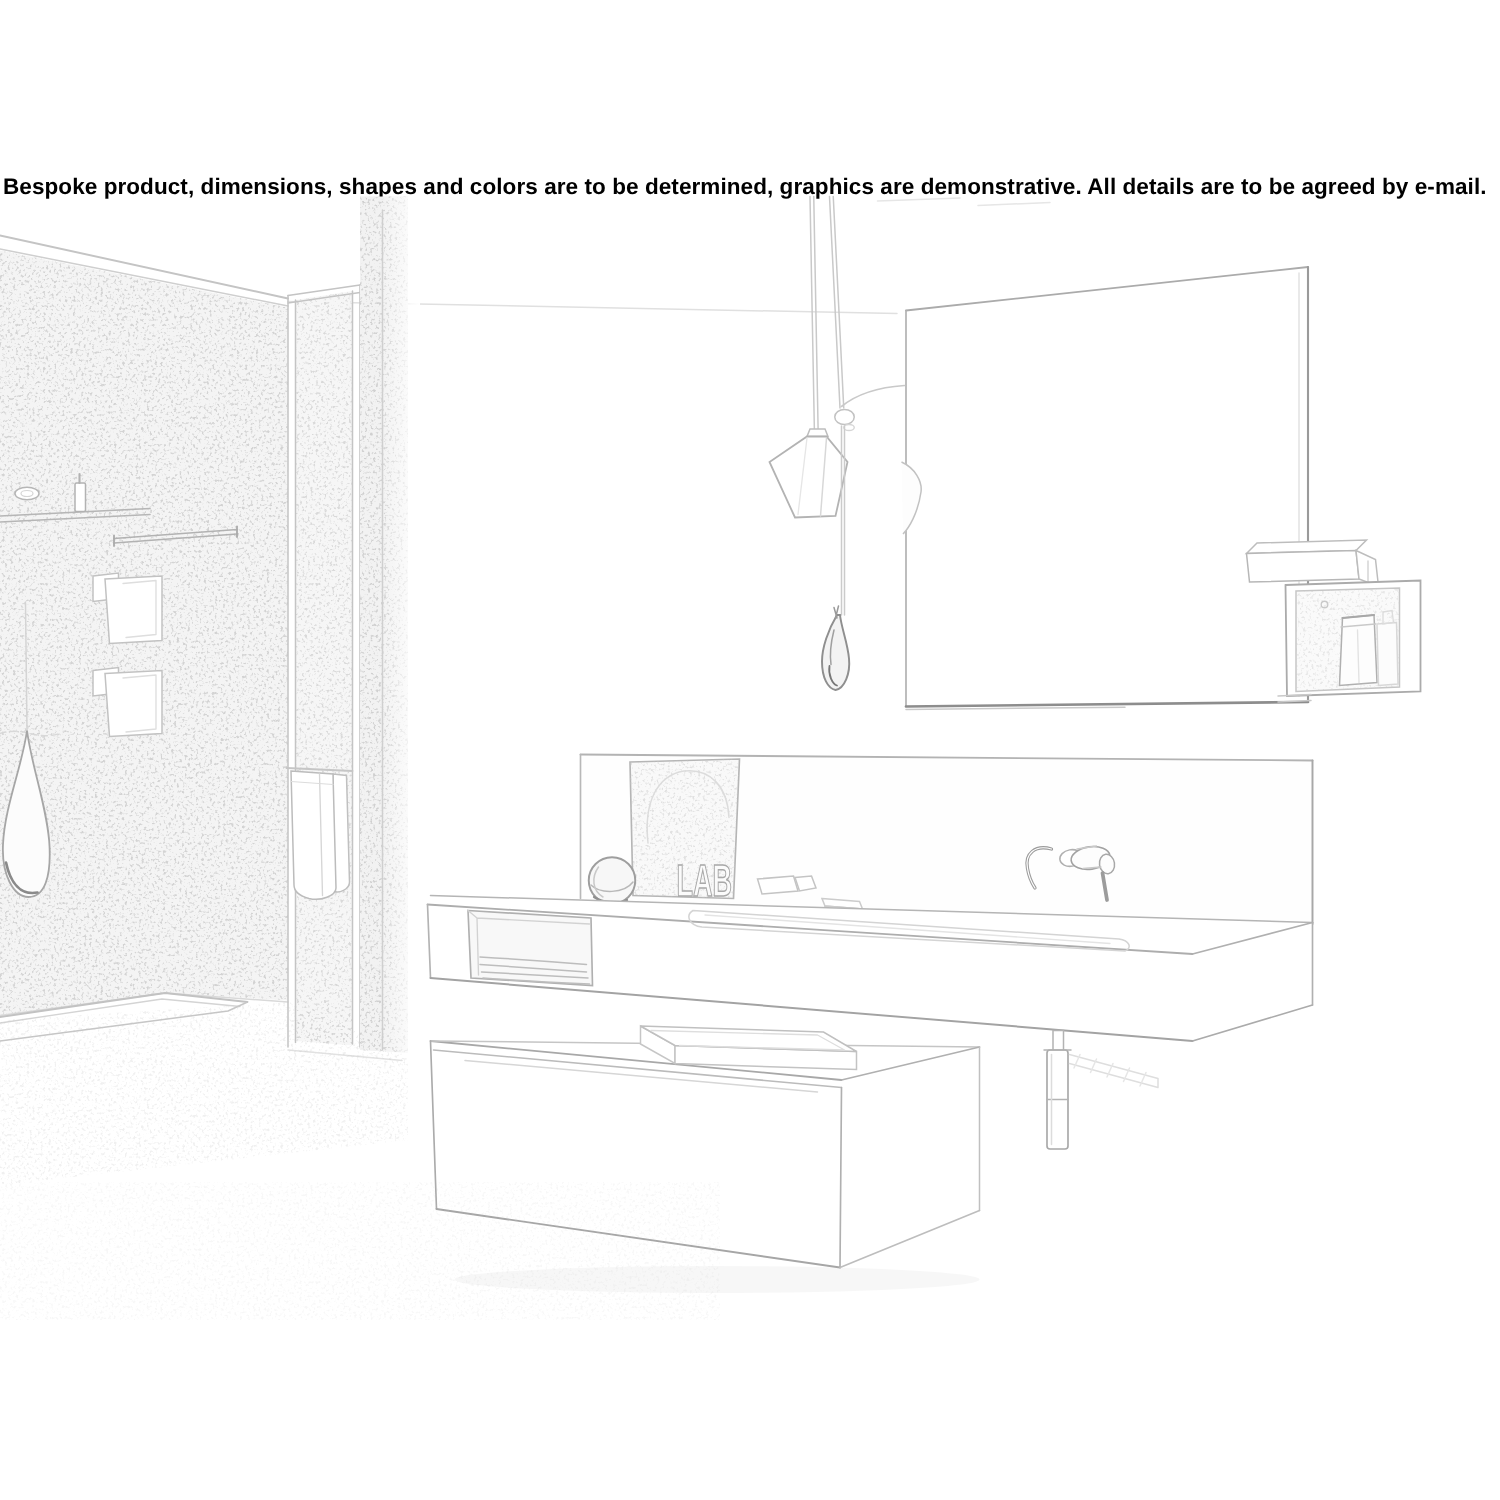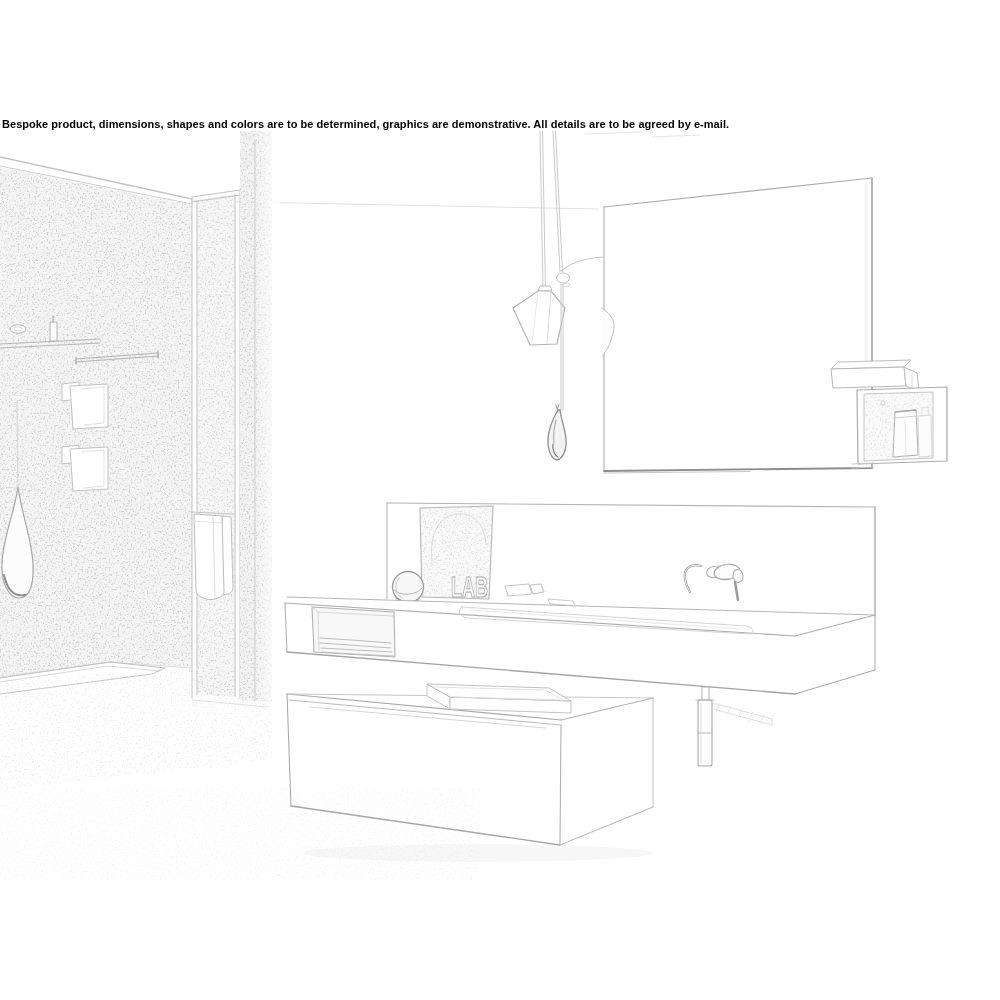--- a/index.html
+++ b/index.html
@@ -1,18 +1,18 @@
 <!DOCTYPE html>
 <html><head>
 <meta charset="utf-8">
 <style>
   html,body{margin:0;padding:0;background:#ffffff;}
   #stage{position:relative;width:1000px;height:1000px;background:#ffffff;overflow:hidden;
          font-family:"Liberation Sans",sans-serif;}
-  #disclaimer{position:absolute;left:2px;top:117px;font-weight:bold;font-size:11px;line-height:15px;
+  #disclaimer{position:absolute;left:2px;top:117px;font-weight:bold;font-size:15px;line-height:15px;
               color:#000;white-space:nowrap;letter-spacing:0.05px;}
   #sketch{position:absolute;left:0;top:0;width:1000px;height:1000px;}
   .ln{fill:none;stroke-linecap:round;stroke-linejoin:round;}
 </style>
 </head>
 <body>
 
 <div id="stage">
 
   <div id="disclaimer">Bespoke product, dimensions, shapes and colors are to be determined, graphics are demonstrative. All details are to be agreed by e-mail.</div>

